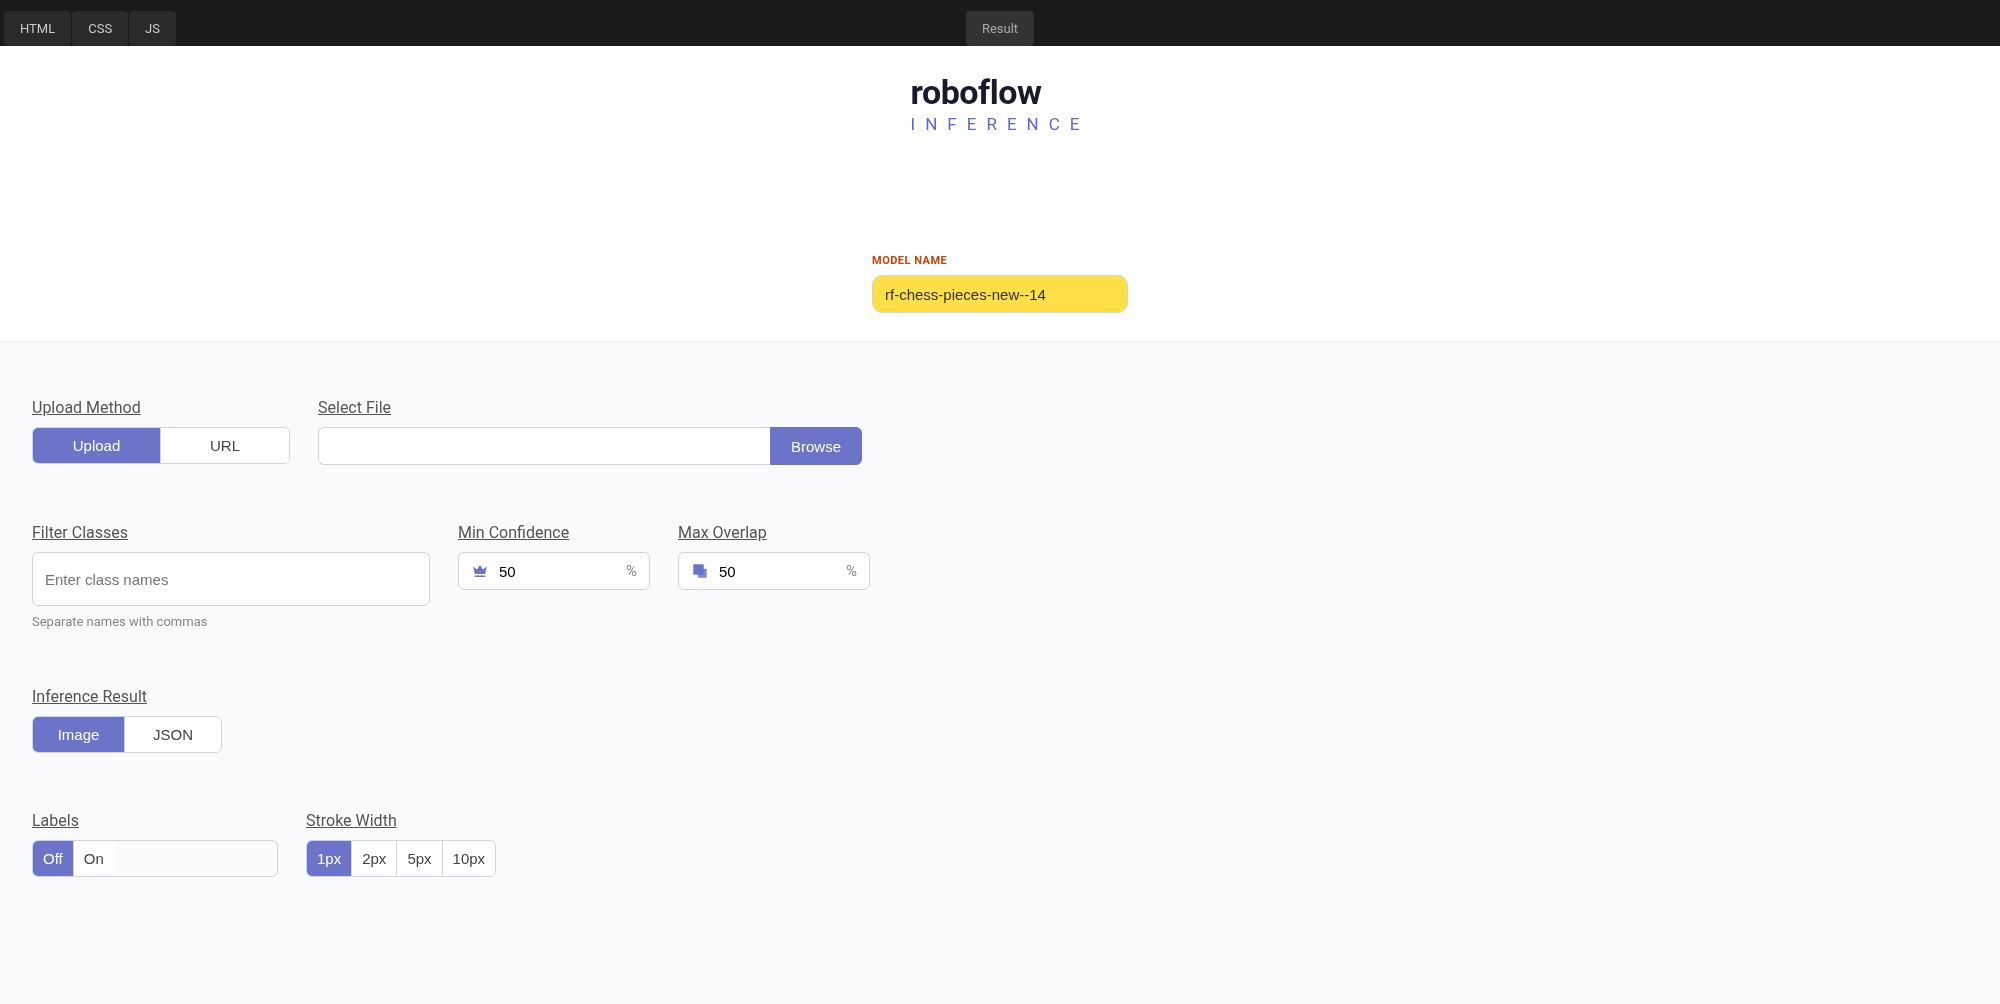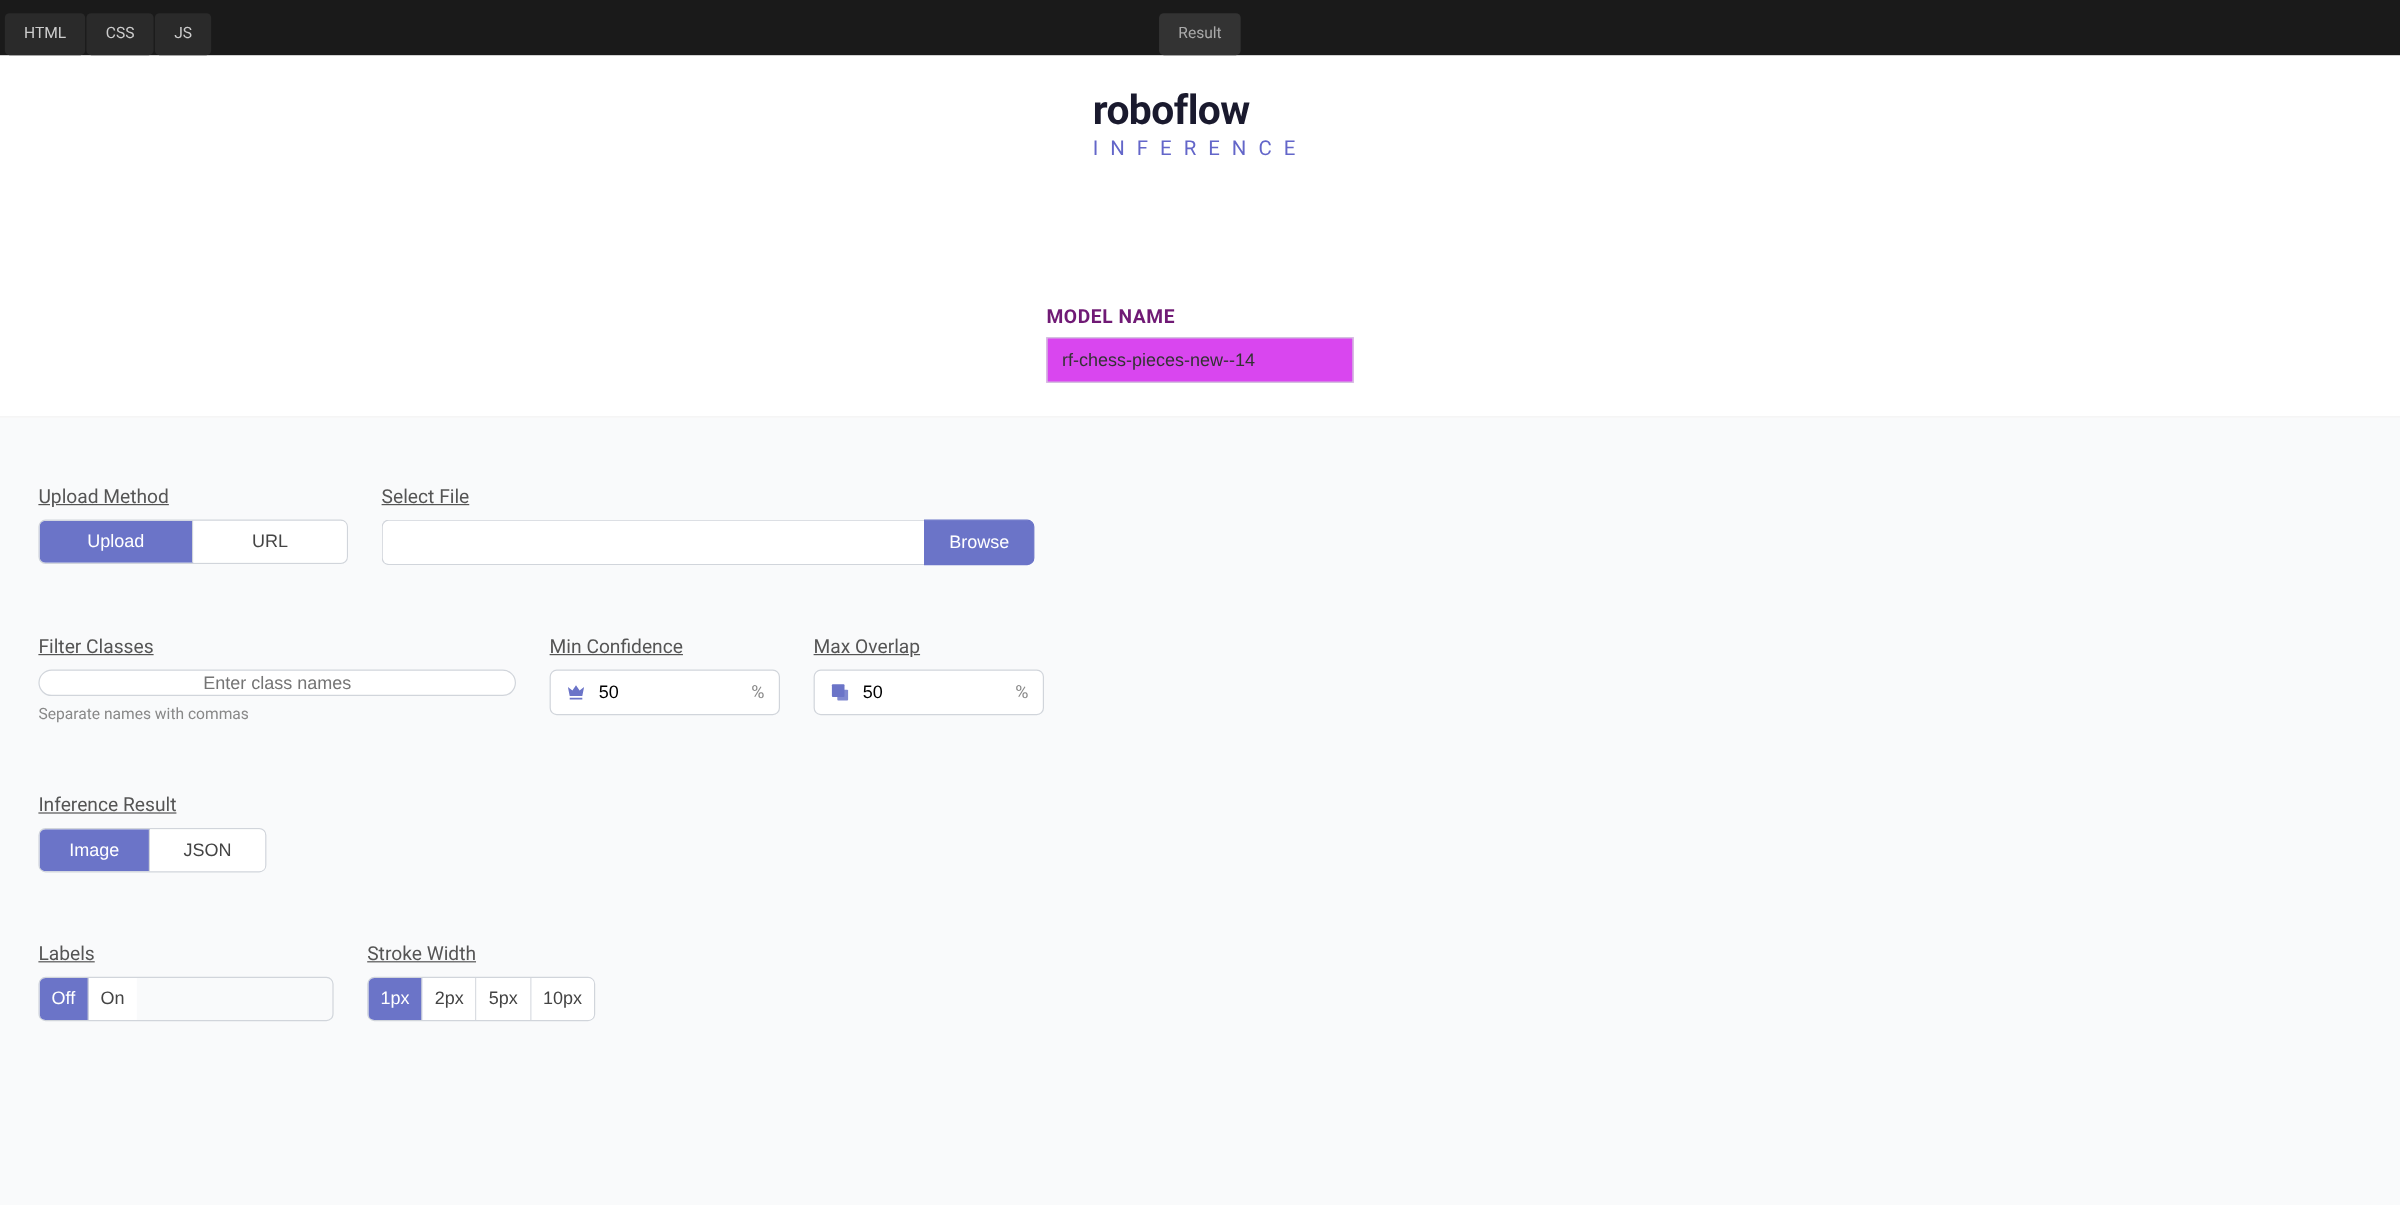--- a/index.html
+++ b/index.html
@@ -71,40 +71,40 @@
   .header-fields {
     display: flex;
     gap: 24px;
   }
   .field {
     display: flex;
     flex-direction: column;
     gap: 8px;
   }
   .field-label-small {
-    font-size: 16px;
+    font-size: 11px;
     font-weight: 700;
-    color: #701a75;
+    color: #c2410c;
     letter-spacing: 0.5px;
   }
   .field-label {
     font-size: 16px;
     color: #555;
     font-weight: 400;
     margin-bottom: 10px;
     text-decoration: underline;
   }
   input.text-input {
     height: 38px;
     border: 1px solid #d1d5db;
-    border-radius: 0;
+    border-radius: 10px;
     padding: 0 12px;
     font-size: 15px;
     color: #333;
-    background: #d946ef;
+    background: #fde047;
   }
   input.text-input::placeholder {
     color: #aaa;
   }
   .input-w-250 { width: 256px; }
   .input-w-256 { width: 256px; }
   .main-area {
     background: #f9fafb;
     padding: 56px 32px 60px 32px;
     min-height: calc(100vh - 46px - 130px);
@@ -158,28 +158,27 @@
     height: 38px;
     background: #6b74c8;
     color: #fff;
     border: 1px solid #6b74c8;
     padding: 0 20px;
     border-radius: 0 6px 6px 0;
     font-size: 15px;
     cursor: pointer;
   }
   .filter-input {
-    height: 22px;
-    border: 1px solid #d1d5db;
-    border-radius: 18px;
+    height: 54px;
+    border: 1px solid #d1d5db;
+    border-radius: 6px;
     width: 398px;
     padding: 0 12px;
     font-size: 15px;
     background: #fff;
-    text-align: center;
   }
   .helper-text {
     font-size: 13px;
     color: #888;
     margin-top: 8px;
   }
   .number-group {
     display: flex;
     align-items: center;
     border: 1px solid #d1d5db;

